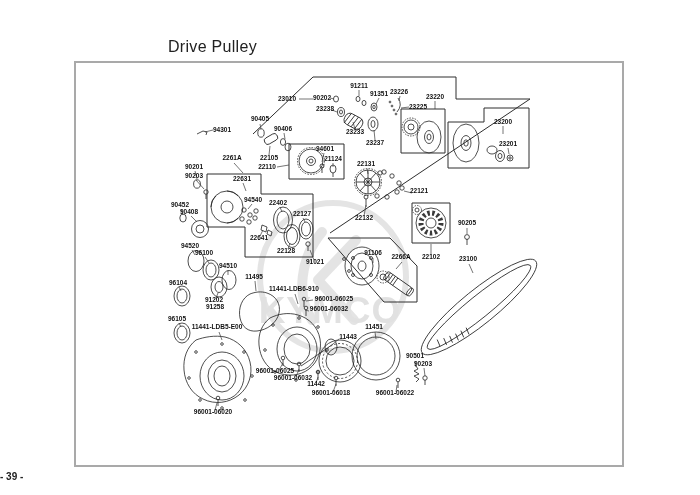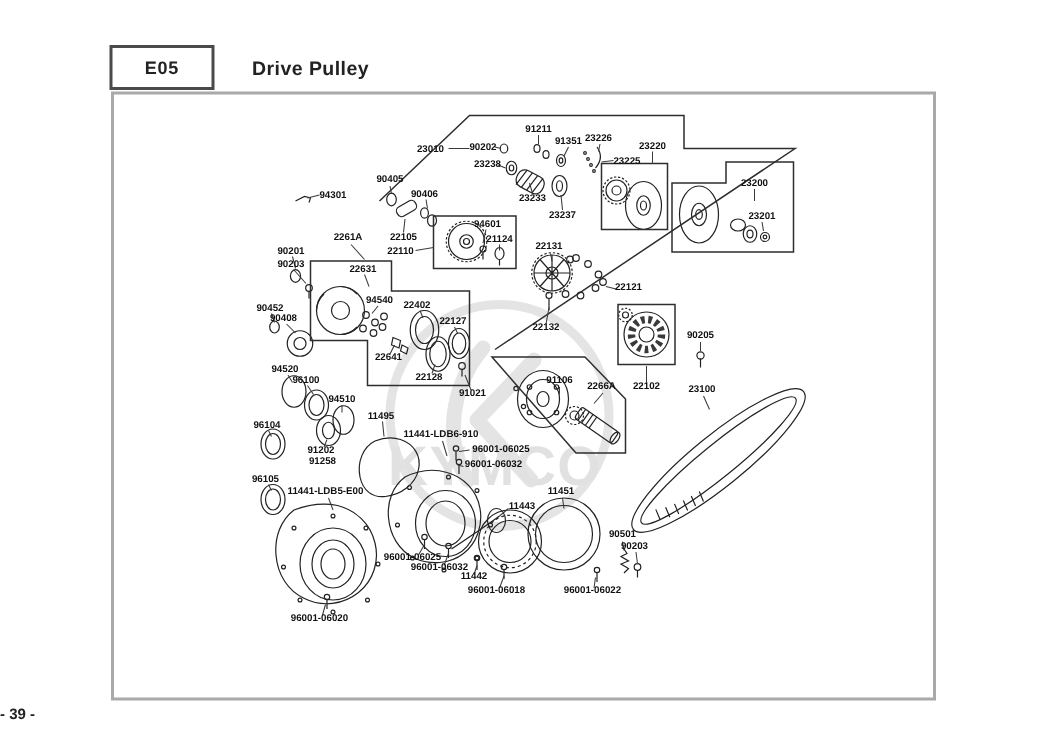--- a/index.html
+++ b/index.html
@@ -1,41 +1,38 @@
 <!DOCTYPE html>
 <html><head>
 <meta charset="utf-8">
 <style>
   html,body{margin:0;padding:0;background:#fff;}
   .page{position:relative;width:700px;height:495px;background:#ffffff;overflow:hidden;
         font-family:"Liberation Sans",sans-serif;color:#222;}
   .hdr-code-box{position:absolute;left:73px;top:30px;width:70px;height:30px;
         border:2px solid #4a4a4a;box-sizing:border-box;display:flex;align-items:center;
         justify-content:center;font-weight:bold;font-size:12px;letter-spacing:.5px;background:#fff;}
-  .hdr-title{position:absolute;left:168px;top:38px;font-weight:bold;font-size:13px;letter-spacing:.3px;}
+  .hdr-title{position:absolute;left:168px;top:38px;font-weight:normal;font-size:16px;letter-spacing:.3px;}
   .main-border{position:absolute;left:74px;top:61px;width:550px;height:406px;
         border:2px solid #a9a9a9;box-sizing:border-box;}
   .footer{position:absolute;left:0;top:471px;width:700px;text-align:left;
         font-size:10px;font-weight:bold;}
   svg.diagram{position:absolute;left:0;top:0;}
   .plabel{font-family:"Liberation Sans",sans-serif;font-size:6.5px;font-weight:bold;fill:#111;text-anchor:middle;}
   .leader{stroke:#3a3a3a;stroke-width:.7;}
   .gbox{stroke:#2e2e2e;stroke-width:1;fill:none;}
   .glyph{stroke:#222;stroke-width:.8;fill:none;}
   .wm-text{font-family:"Liberation Sans",sans-serif;font-weight:bold;font-size:37px;
         fill:#c9c9c9;text-anchor:middle;letter-spacing:1px;}
 </style>
 </head>
 <body>
 
 <div class="page">
 
-  <div class="hdr-code-box">
-    <span>E05</span>
-  </div>
   <div class="hdr-title">Drive Pulley</div>
   <div class="main-border"></div>
 
   <svg class="diagram" id="diagram-svg" width="700" height="495" viewBox="0 0 700 495">
 
     <g opacity="0.55">
       <ellipse cx="333" cy="277" rx="73" ry="74" fill="none" stroke="#cfcfcf" stroke-width="6"></ellipse>
       <path d="M322,232 C300,258 296,296 312,320" fill="none" stroke="#cfcfcf" stroke-width="10" stroke-linecap="round"></path>
       <path d="M318,280 L356,240 M318,280 L354,320" fill="none" stroke="#cfcfcf" stroke-width="10" stroke-linecap="round"></path>
       <text class="wm-text" x="330" y="323">KYMCO</text>

